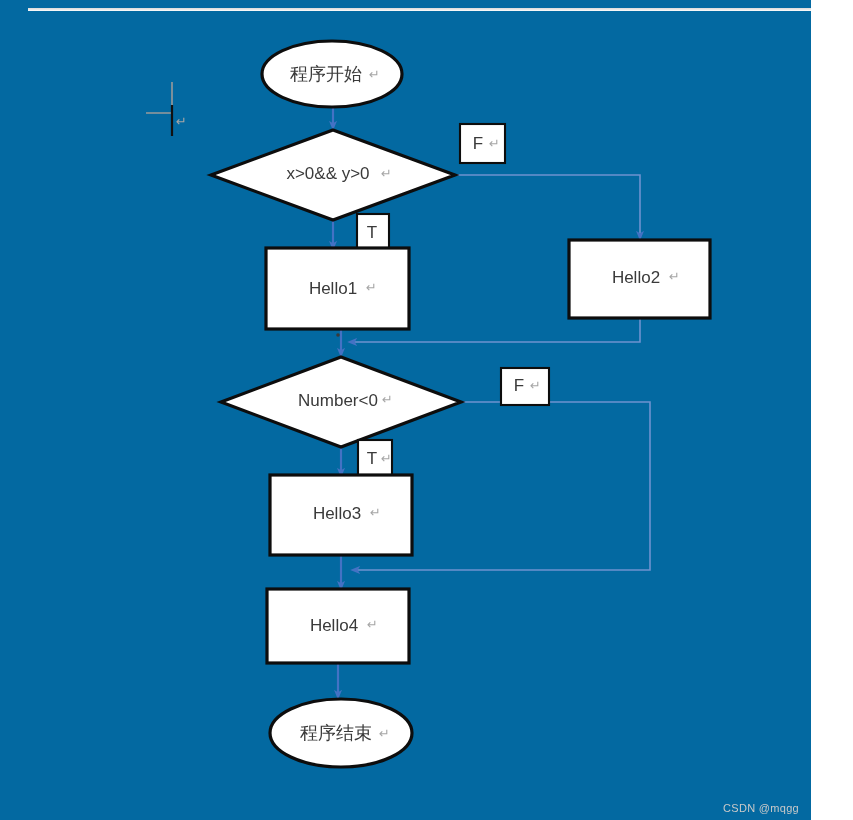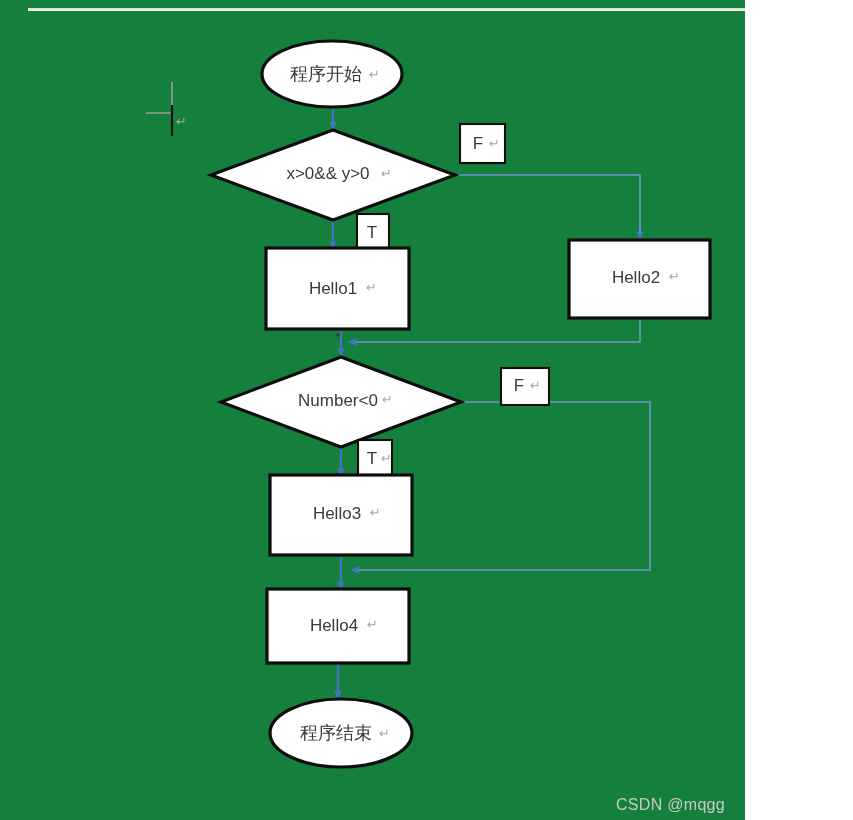--- a/index.html
+++ b/index.html
@@ -2,23 +2,23 @@
 <html><head>
 <meta charset="utf-8">
 <style>
   html, body {
     margin: 0;
     padding: 0;
     background: #ffffff;
   }
   #page {
     position: relative;
-    width: 745px;
+    width: 811px;
     height: 820px;
-    background: #15803d;
+    background: #0369a1;
     font-family: "Liberation Sans", "DejaVu Sans", sans-serif;
     overflow: hidden;
   }
   #page-edge {
     position: absolute;
     left: 28px;
     top: 8px;
     width: 825px;
     height: 3px;
     background: linear-gradient(to bottom, #d9d9d9 0%, #ececec 60%, #ffffff 100%);
@@ -81,24 +81,24 @@
     stroke-width: 1.6;
     fill: none;
   }
   .cursor-bar {
     stroke: #111111;
     stroke-width: 2.2;
     fill: none;
   }
   #watermark {
     position: absolute;
-    right: 20px;
+    right: 12px;
     bottom: 6px;
     font-family: "Liberation Sans", "DejaVu Sans", sans-serif;
-    font-size: 16px;
+    font-size: 11px;
     color: #c9c9c9;
     letter-spacing: 0.3px;
     user-select: none;
   }
 </style>
 </head>
 <body>
 
 <div id="page">
 

